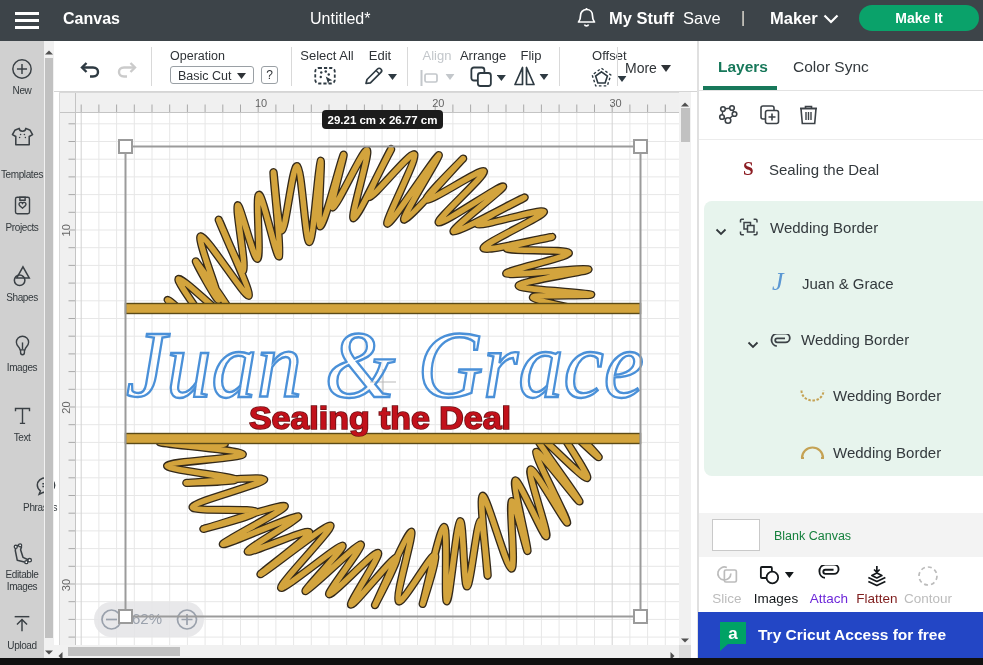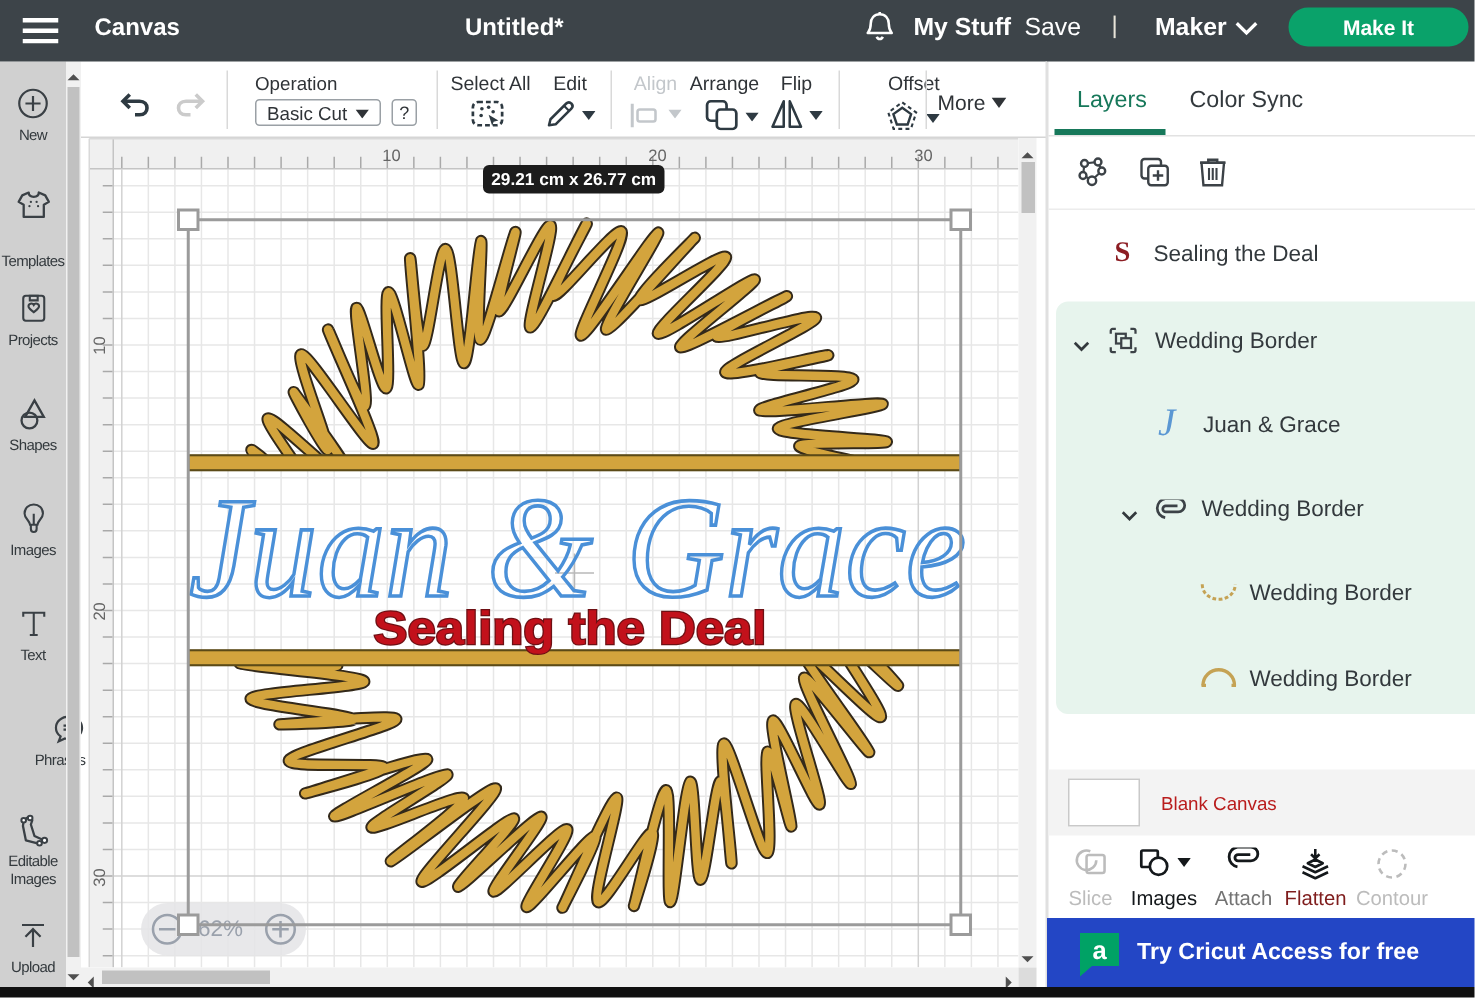--- a/index.html
+++ b/index.html
@@ -201,21 +201,21 @@
     <text x="380" y="429" text-anchor="middle" font-family="Liberation Sans" font-weight="bold" font-size="31" fill="#c2111b" stroke="#6e1014" stroke-width="1.6" paint-order="stroke" textLength="262" lengthAdjust="spacingAndGlyphs">Sealing the Deal</text>
     <rect x="125.5" y="146.5" width="515" height="470" fill="none" stroke="#9b9b9b" stroke-width="2"></rect>
     <rect x="119.0" y="140.0" width="13" height="13" fill="#fff" stroke="#9b9b9b" stroke-width="2"></rect>
     <rect x="119.0" y="610.0" width="13" height="13" fill="#fff" stroke="#9b9b9b" stroke-width="2"></rect>
     <rect x="634.0" y="140.0" width="13" height="13" fill="#fff" stroke="#9b9b9b" stroke-width="2"></rect>
     <rect x="634.0" y="610.0" width="13" height="13" fill="#fff" stroke="#9b9b9b" stroke-width="2"></rect>
     <rect x="322" y="110" width="121" height="19" rx="4" fill="#1c1c1c"></rect>
     <text x="382.5" y="123.5" font-size="11.5" font-weight="bold" fill="#fff" text-anchor="middle" font-family="Liberation Sans">29.21 cm x 26.77 cm</text>
   </svg>
 <div style="position:absolute;left:698px;top:41px;width:285px;height:617px;background:#fff;border-left:1px solid #e0e0e0;box-sizing:border-box">
-    <div style="position:absolute;left:19px;top:17px;font-size:15.5px;font-weight:normal;color:#17785a">Layers</div>
+    <div style="position:absolute;left:19px;top:17px;font-size:15.5px;font-weight:bold;color:#17785a">Layers</div>
     <div style="position:absolute;left:94px;top:17px;font-size:15.5px;color:#33393d">Color Sync</div>
     <div style="position:absolute;left:4px;top:45px;width:74px;height:4px;background:#17785a"></div>
     <div style="position:absolute;left:0;top:49px;width:285px;height:1px;background:#e2e2e2"></div>
     <div style="position:absolute;left:19px;top:63px"><svg width="21" height="21" viewBox="0 0 21 21">
         <path d="M5 5 14 4 16.5 10 10 16 4 13z" fill="none" stroke="#3c4247" stroke-width="1.4"></path>
         <circle cx="5" cy="5" r="2.3" fill="#fff" stroke="#3c4247" stroke-width="1.6"></circle>
         <circle cx="14" cy="4" r="2.3" fill="#fff" stroke="#3c4247" stroke-width="1.6"></circle>
         <circle cx="16.5" cy="10" r="2.3" fill="#fff" stroke="#3c4247" stroke-width="1.6"></circle>
         <circle cx="10" cy="16.5" r="2.8" fill="#fff" stroke="#3c4247" stroke-width="1.6"></circle>
         <circle cx="4" cy="13" r="2.3" fill="#fff" stroke="#3c4247" stroke-width="1.6"></circle>
@@ -257,21 +257,21 @@
         <path d="M1.5 1.5c0 6 5 10 11 10s11-4 11-10" fill="none" stroke="#c5a254" stroke-width="2" stroke-dasharray="2.5 1.6"></path>
       </svg></div>
     <div style="position:absolute;left:134px;top:346px;font-size:15px;color:#33393d">Wedding Border</div>
     <div style="position:absolute;left:101px;top:404px"><svg width="25" height="13" viewBox="0 0 25 13">
         <path d="M2 12c0-6 4.8-10.5 10.5-10.5S23 6 23 12" fill="none" stroke="#c5a254" stroke-width="2.2"></path>
         <path d="M1 12h3 M21 12h3" stroke="#c5a254" stroke-width="2.2"></path>
       </svg></div>
     <div style="position:absolute;left:134px;top:403px;font-size:15px;color:#33393d">Wedding Border</div>
     <div style="position:absolute;left:0;top:472px;width:285px;height:44px;background:#f3f3f3"></div>
     <div style="position:absolute;left:13px;top:478px;width:48px;height:32px;background:#fff;border:1px solid #c9c9c9"></div>
-    <div style="position:absolute;left:75px;top:488px;font-size:12.5px;color:#b91c1c">Blank Canvas</div>
+    <div style="position:absolute;left:75px;top:488px;font-size:12.5px;color:#15803d">Blank Canvas</div>
   </div>
 <div style="position:absolute;left:698px;top:0">
     <div style="position:absolute;left:29px;top:565px;transform:translateX(-50%);text-align:center;white-space:nowrap">
       <div style="height:24px"><svg width="22" height="20" viewBox="0 0 22 20">
           <rect x="8" y="5" width="12" height="12" rx="1.5" fill="none" stroke="#bcbcbc" stroke-width="1.7"></rect>
           <path d="M14.5 8.5a6.5 6.5 0 1 1-4-6" fill="none" stroke="#bcbcbc" stroke-width="1.7"></path>
           <path d="M10.5 2.5 14.5 8.5" stroke="none"></path>
         </svg></div>
       <div style="font-size:13.5px;color:#bcbcbc;margin-top:2px">Slice</div>
     </div>
@@ -281,21 +281,21 @@
           <circle cx="13.5" cy="12.5" r="5.8" fill="#fff" stroke="#14181b" stroke-width="1.8"></circle>
         </svg><svg width="9" height="6" viewBox="0 0 9 6" style="margin-left:4px;vertical-align:7px">
           <path d="M0 0h9L4.5 6z" fill="#14181b"></path>
         </svg></div>
       <div style="font-size:13.5px;color:#14181b;margin-top:2px">Images</div>
     </div>
     <div style="position:absolute;left:131px;top:565px;transform:translateX(-50%);text-align:center;white-space:nowrap">
       <div style="height:24px"><svg width="23" height="14" viewBox="0 0 22 13">
           <path d="M15 4.6H7.2a2 2 0 0 0 0 4h8.2a4.4 4.4 0 0 0 0-8.8H6.8a6.3 6.3 0 0 0-5.3 6.3 6.3 6.3 0 0 0 5.3 6.3" fill="none" stroke="#14181b" stroke-width="1.8" transform="translate(0,-0.3)"></path>
         </svg></div>
-      <div style="font-size:13.5px;color:#737373;margin-top:2px">Attach</div>
+      <div style="font-size:13.5px;color:#6d28d9;margin-top:2px">Attach</div>
     </div>
     <div style="position:absolute;left:179px;top:565px;transform:translateX(-50%);text-align:center;white-space:nowrap">
       <div style="height:24px"><svg width="23" height="23" viewBox="0 0 23 23">
           <path d="M3 12.5l8.5 4 8.5-4 M3 16.5l8.5 4 8.5-4" fill="none" stroke="#14181b" stroke-width="1.7" stroke-linejoin="round"></path>
           <path d="M6.5 10.5 11.5 8l5 2.5-5 2.5z" fill="none" stroke="#14181b" stroke-width="1.7" stroke-linejoin="round"></path>
           <path d="M11.5 1v6 M8.7 4.5l2.8 2.8 2.8-2.8" fill="none" stroke="#14181b" stroke-width="1.7"></path>
         </svg></div>
       <div style="font-size:13.5px;color:#7f1d1d;margin-top:2px">Flatten</div>
     </div>
     <div style="position:absolute;left:230px;top:565px;transform:translateX(-50%);text-align:center;white-space:nowrap">
@@ -335,21 +335,21 @@
 <div style="position:absolute;left:68px;top:647px;width:112px;height:9px;background:#c1c1c1"></div>
 <div style="position:absolute;left:667px;top:647px;width:10px;height:10px"><svg width="10" height="10" viewBox="0 0 10 10">
       <path d="M3.5 1l4 4-4 4z" fill="#505050"></path>
     </svg></div>
 <div style="position:absolute;left:679px;top:645px;width:12px;height:13px;background:#dcdcdc"></div>
 <div style="position:absolute;left:0;top:0;width:983px;height:41px;background:#3d4449">
     <svg width="24" height="17" viewBox="0 0 24 17" style="position:absolute;left:15px;top:12px">
       <path d="M0 1.5h24 M0 8.5h24 M0 15.5h24" stroke="#fff" stroke-width="3"></path>
     </svg>
     <div style="position:absolute;left:63px;top:10px;font-size:16px;font-weight:bold;color:#fff">Canvas</div>
-    <div style="position:absolute;left:310px;top:10px;font-size:16px;font-weight:bold;color:#fff">Untitled*</div>
+    <div style="position:absolute;left:310px;top:10px;font-size:16px;font-weight:normal;color:#fff">Untitled*</div>
     <svg width="19" height="22" viewBox="0 0 19 22" style="position:absolute;left:577px;top:7px">
       <path d="M9.5 2.5c3.8 0 6 2.8 6 6.2 0 4.3 1.5 5.6 2 6.3H1.5c.5-.7 2-2 2-6.3 0-3.4 2.2-6.2 6-6.2z" fill="none" stroke="#fff" stroke-width="1.7" stroke-linejoin="round"></path>
       <path d="M7.5 17.5a2.1 2.1 0 0 0 4 0" fill="none" stroke="#fff" stroke-width="1.7"></path>
       <path d="M9.5 2.5V1" stroke="#fff" stroke-width="1.7"></path>
     </svg>
     <div style="position:absolute;left:609px;top:9px;font-size:16.5px;font-weight:bold;color:#fff">My Stuff</div>
     <div style="position:absolute;left:683px;top:9px;font-size:16.5px;font-weight:normal;color:#fff">Save</div>
     <div style="position:absolute;left:741px;top:9px;font-size:16px;color:#e8e4d8">|</div>
     <div style="position:absolute;left:770px;top:9px;font-size:16.5px;font-weight:bold;color:#fff">Maker</div>
     <svg width="16" height="10" viewBox="0 0 16 10" style="position:absolute;left:823px;top:14px">

